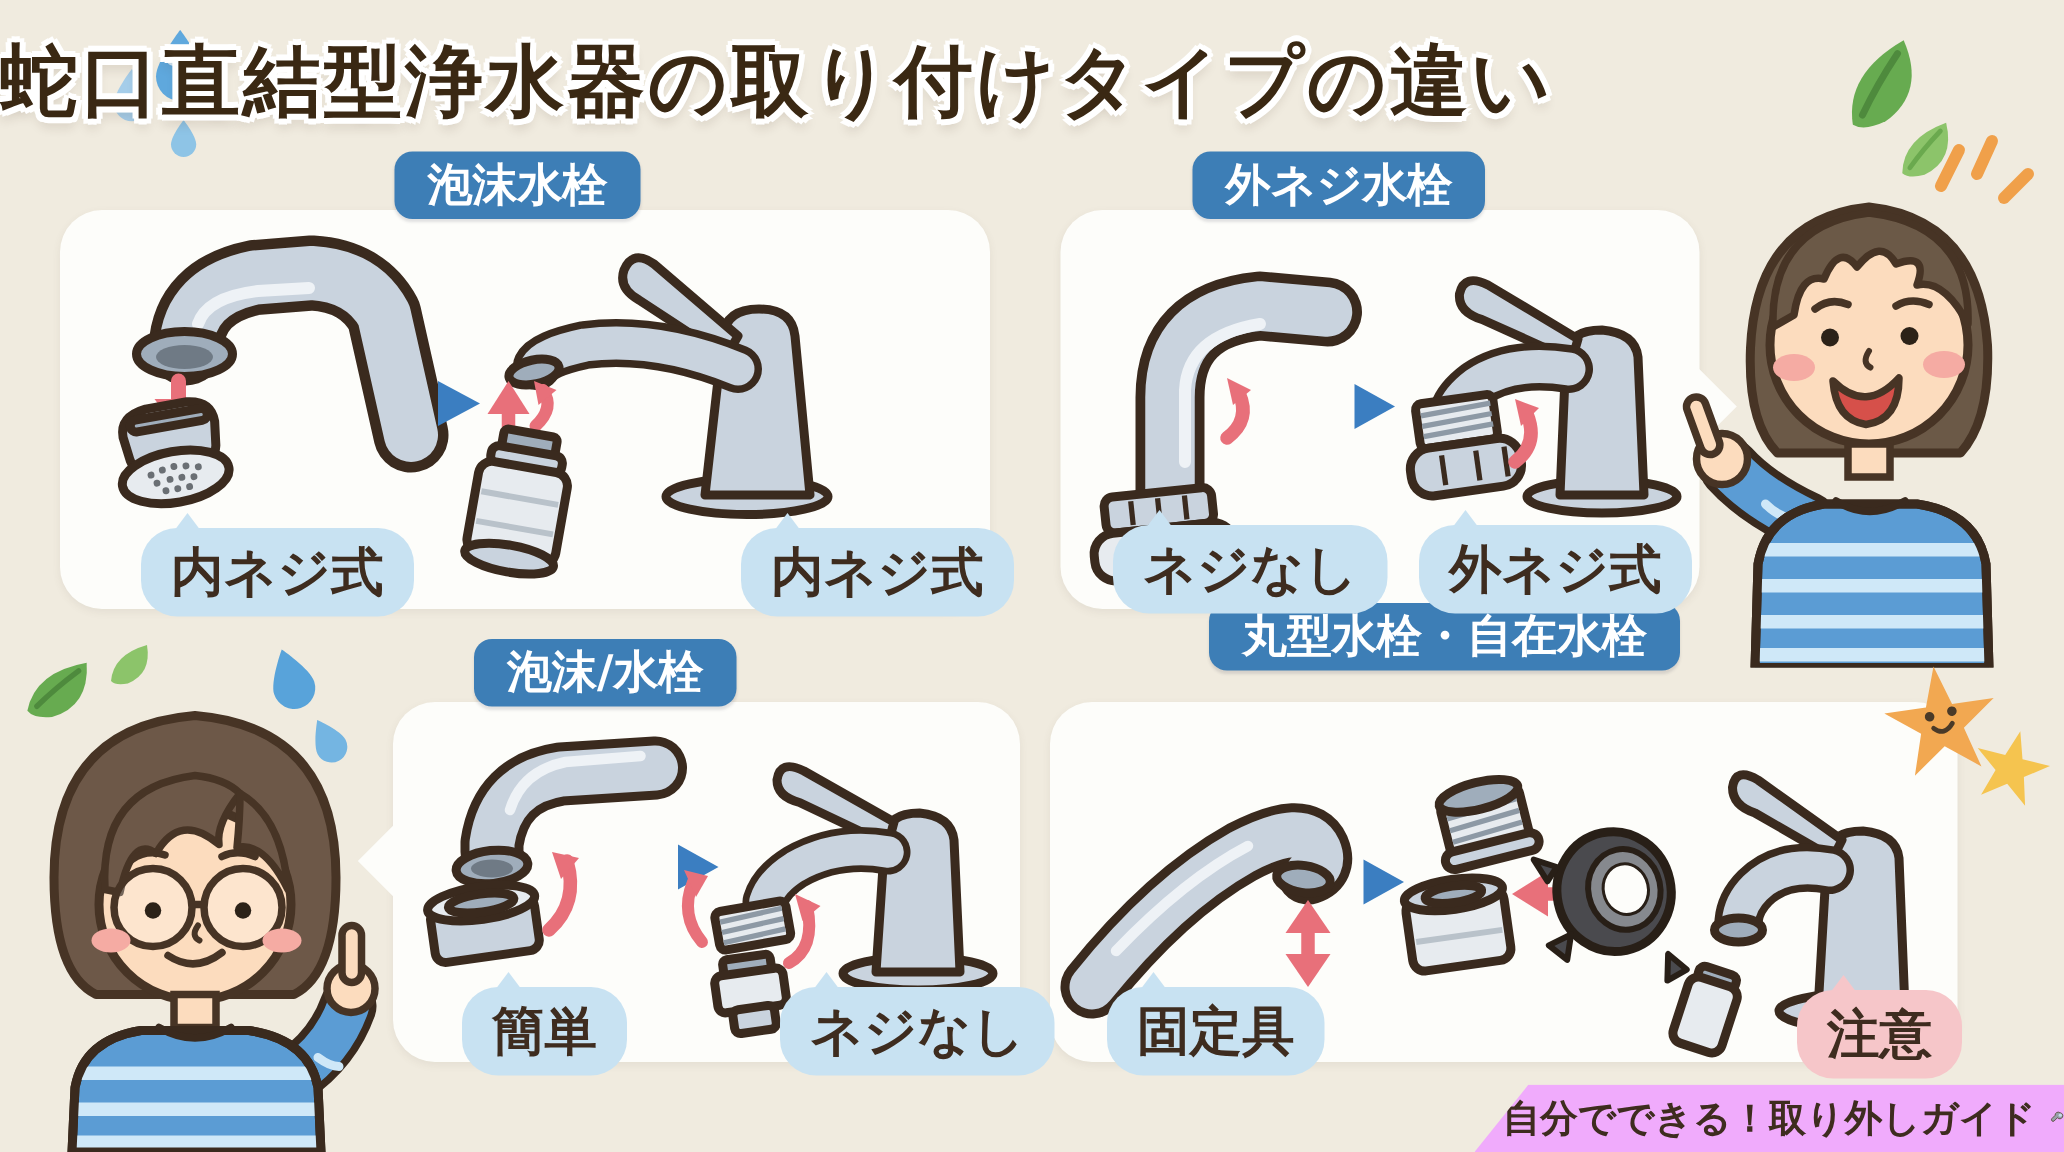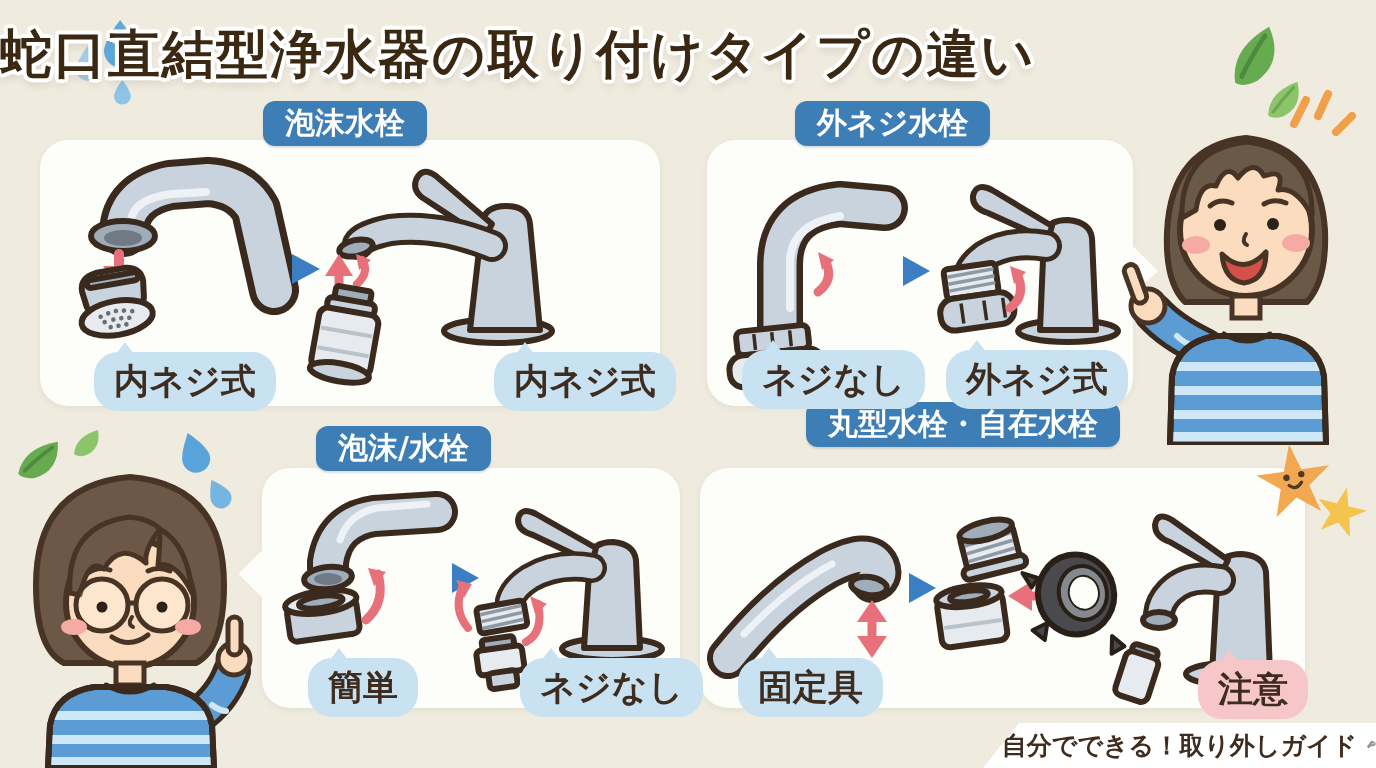--- a/index.html
+++ b/index.html
@@ -31,21 +31,21 @@
   }
   .pill::before{
     content:"";position:absolute;top:-10px;left:22px;
     border-left:9px solid transparent;border-right:9px solid transparent;
     border-bottom:12px solid #c8e2f2;
   }
   .pill.pink{background:#f6c6c9;}
   .pill.pink::before{border-bottom-color:#f6c6c9;}
   .ptail{position:absolute;background:#fdfdfa;transform:rotate(45deg);z-index:1;}
   .banner{
-    position:absolute;left:983px;top:723px;right:0;bottom:0;background:#ffffff;
+    position:absolute;left:983px;top:723px;right:0;bottom:0;background:#f0abfc;
     clip-path:polygon(36px 0,100% 0,100% 100%,0 100%);
     display:flex;align-items:center;justify-content:flex-end;gap:10px;z-index:7;
   }
   .banner-text{font-size:25px;font-weight:bold;color:#3e2c1f;white-space:nowrap;}
   
   .tube-o{fill:none;stroke:#3a2a1e;stroke-linecap:round;stroke-linejoin:round;}
   .tube-f{fill:none;stroke:#c9d3de;stroke-linecap:round;stroke-linejoin:round;}
   .hl{fill:none;stroke:#eef2f6;stroke-linecap:round;}
   .metal{fill:#c9d3de;stroke:#3a2a1e;stroke-width:6;stroke-linejoin:round;}
   .metal-light{fill:#e7ebef;stroke:#3a2a1e;stroke-width:6;stroke-linejoin:round;}

